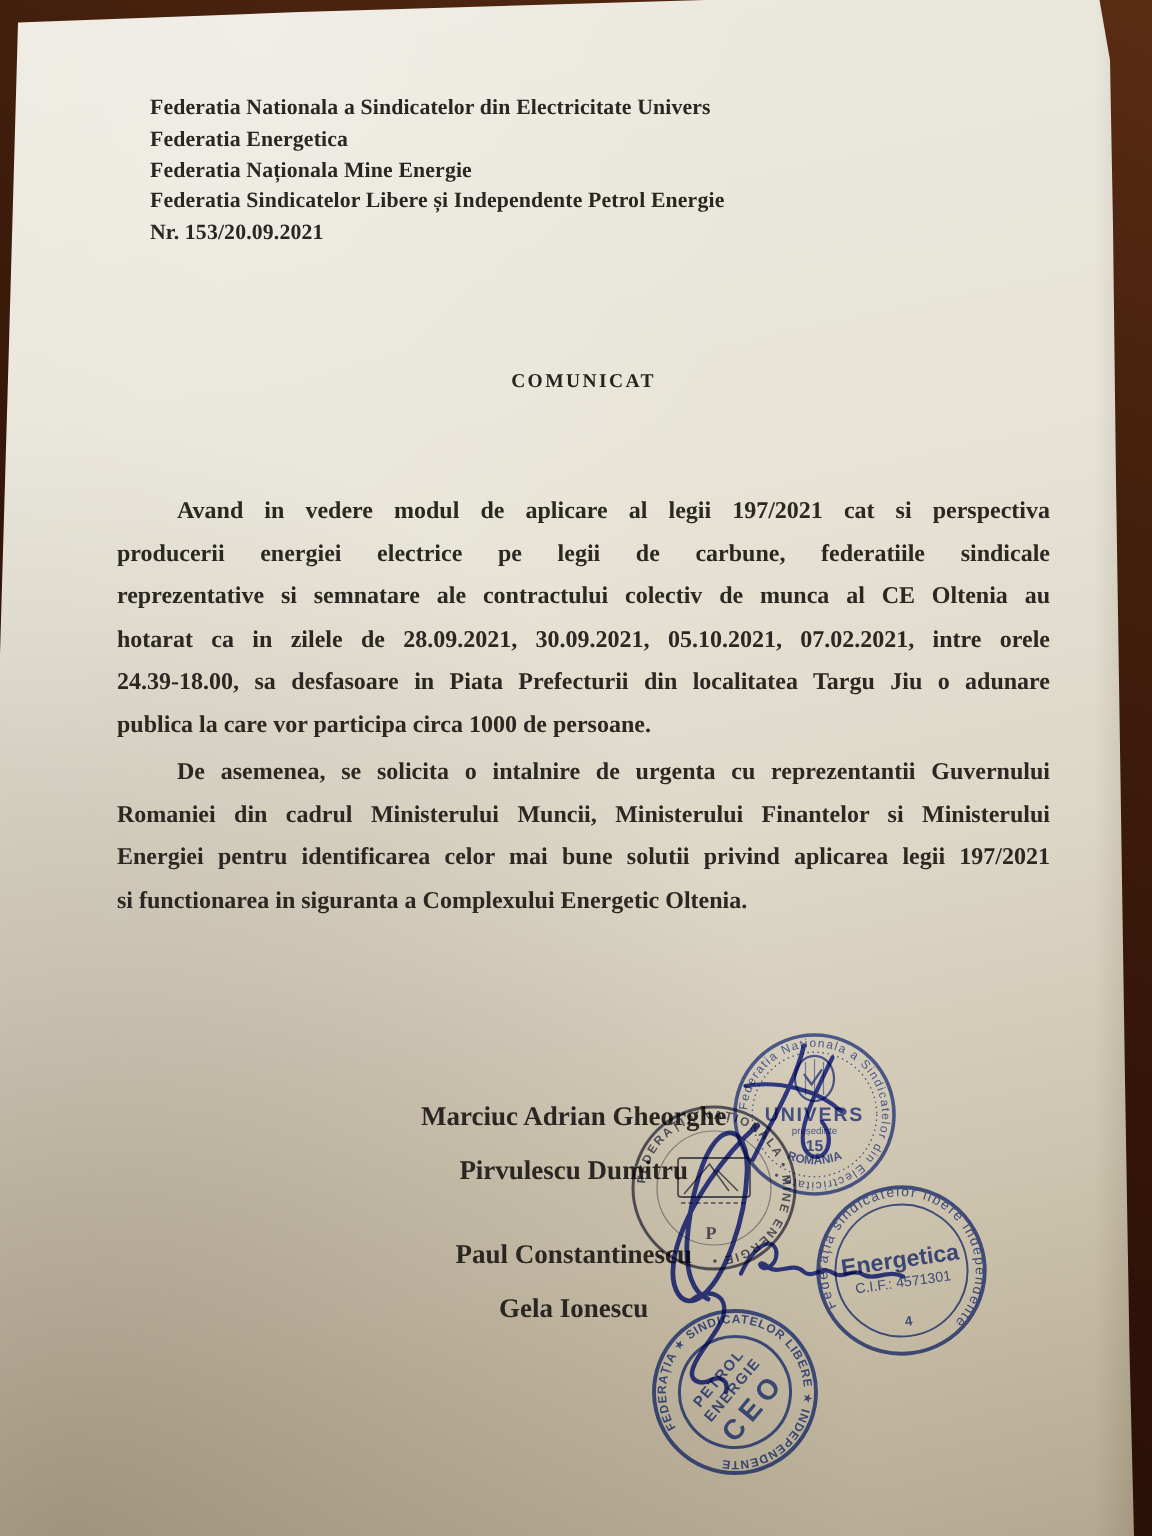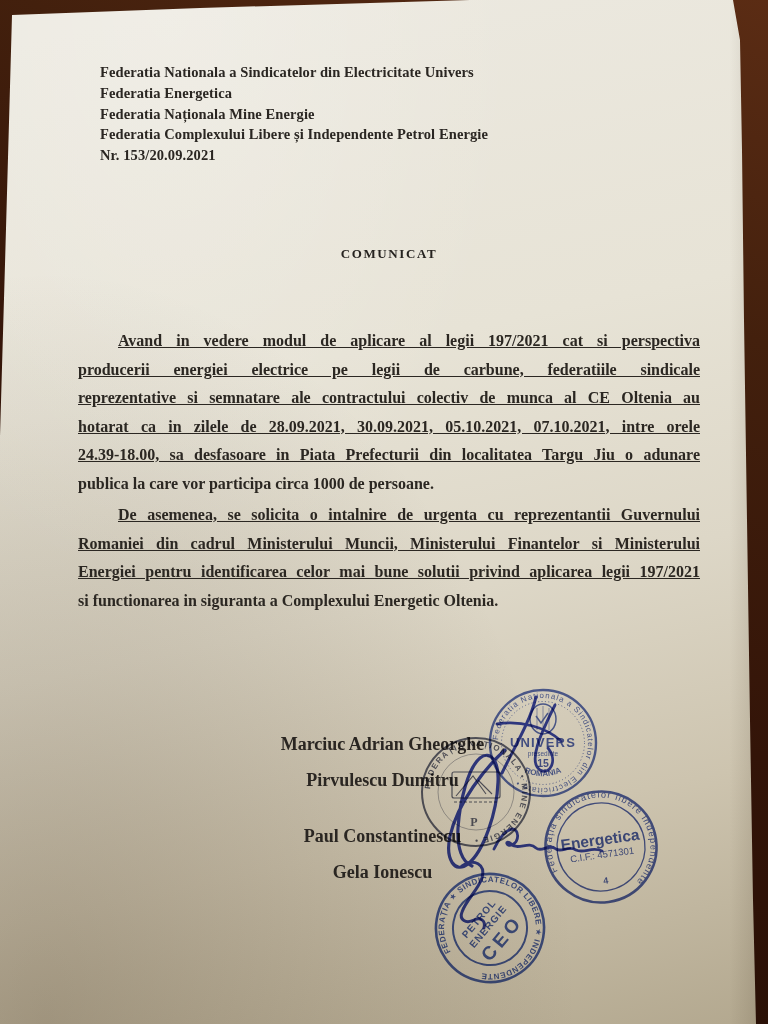--- a/index.html
+++ b/index.html
@@ -12,21 +12,21 @@
     background:linear-gradient(168deg,#ece9e0 4%,#e7e3d6 36%,#ddd7c7 58%,#cdc4af 78%,#b3a88f 100%);}
   .shade{position:absolute;inset:0;pointer-events:none;}
   .shade.top{background:radial-gradient(ellipse at 22% 0%,rgba(255,255,255,0.22),transparent 42%);}
   .shade.bl{background:radial-gradient(ellipse at 6% 100%,rgba(78,62,40,0.30),transparent 52%);}
   .shade.right{background:linear-gradient(270deg,rgba(62,48,28,0.20),transparent 5%);}
 
   .doc-header{position:absolute;left:100px;top:62px;font-size:14.5px;font-weight:bold;line-height:20.8px;color:#2a2622;letter-spacing:.1px;}
   .doc-title{position:absolute;left:78px;width:622px;top:246px;text-align:center;font-size:13px;font-weight:bold;letter-spacing:1.6px;color:#262320;}
   .para{position:absolute;left:78px;width:622px;font-size:16px;font-weight:bold;line-height:28.5px;color:#2b2722;}
   .p1{top:327px;} .p2{top:501px;}
-  .jline{text-align:justify;text-align-last:justify;text-decoration:underline;}
+  .jline{text-align:justify;text-align-last:justify;}
   .indent{text-indent:40px;}
   .lastline{text-align:last;text-align-last:left;}
   .names{position:absolute;left:60px;width:645px;top:733px;text-align:center;font-size:18px;font-weight:bold;color:#2a2622;}
   .name{line-height:22px;margin-bottom:14px;}
   .name.biggap{margin-bottom:34px;}
 
   .stamp{position:absolute;mix-blend-mode:multiply;}
   .stamp text{font-family:"Liberation Sans","DejaVu Sans",sans-serif;}
   .stamp.univers{left:486px;top:686px;opacity:.92;}
   .stamp.fnme{left:418px;top:734px;opacity:.85;}
@@ -40,31 +40,31 @@
 <div class="photo">
   <div class="paper">
     <div class="shade top"></div>
     <div class="shade bl"></div>
     <div class="shade right"></div>
 
     <div class="doc-header">
       <div>Federatia Nationala a Sindicatelor din Electricitate Univers</div>
       <div>Federatia Energetica</div>
       <div>Federatia Naționala Mine Energie</div>
-      <div>Federatia Complexului Libere și Independente Petrol Energie</div>
+      <div>Federatia Sindicatelor Libere și Independente Petrol Energie</div>
       <div>Nr. 153/20.09.2021</div>
     </div>
 
     <div class="doc-title">COMUNICAT</div>
 
     <div class="para p1">
       <div class="jline indent">Avand in vedere modul de aplicare al legii 197/2021 cat si perspectiva</div>
       <div class="jline">producerii energiei electrice pe legii de carbune, federatiile sindicale</div>
       <div class="jline">reprezentative si semnatare ale contractului colectiv de munca al CE Oltenia au</div>
-      <div class="jline">hotarat ca in zilele de 28.09.2021, 30.09.2021, 05.10.2021, 07.10.2021, intre orele</div>
+      <div class="jline">hotarat ca in zilele de 28.09.2021, 30.09.2021, 05.10.2021, 07.02.2021, intre orele</div>
       <div class="jline">24.39-18.00, sa desfasoare in Piata Prefecturii din localitatea Targu Jiu o adunare</div>
       <div class="lastline">publica la care vor participa circa 1000 de persoane.</div>
     </div>
 
     <div class="para p2">
       <div class="jline indent">De asemenea, se solicita o intalnire de urgenta cu reprezentantii Guvernului</div>
       <div class="jline">Romaniei din cadrul Ministerului Muncii, Ministerului Finantelor si Ministerului</div>
       <div class="jline">Energiei pentru identificarea celor mai bune solutii privind aplicarea legii 197/2021</div>
       <div class="lastline">si functionarea in siguranta a Complexului Energetic Oltenia.</div>
     </div>

